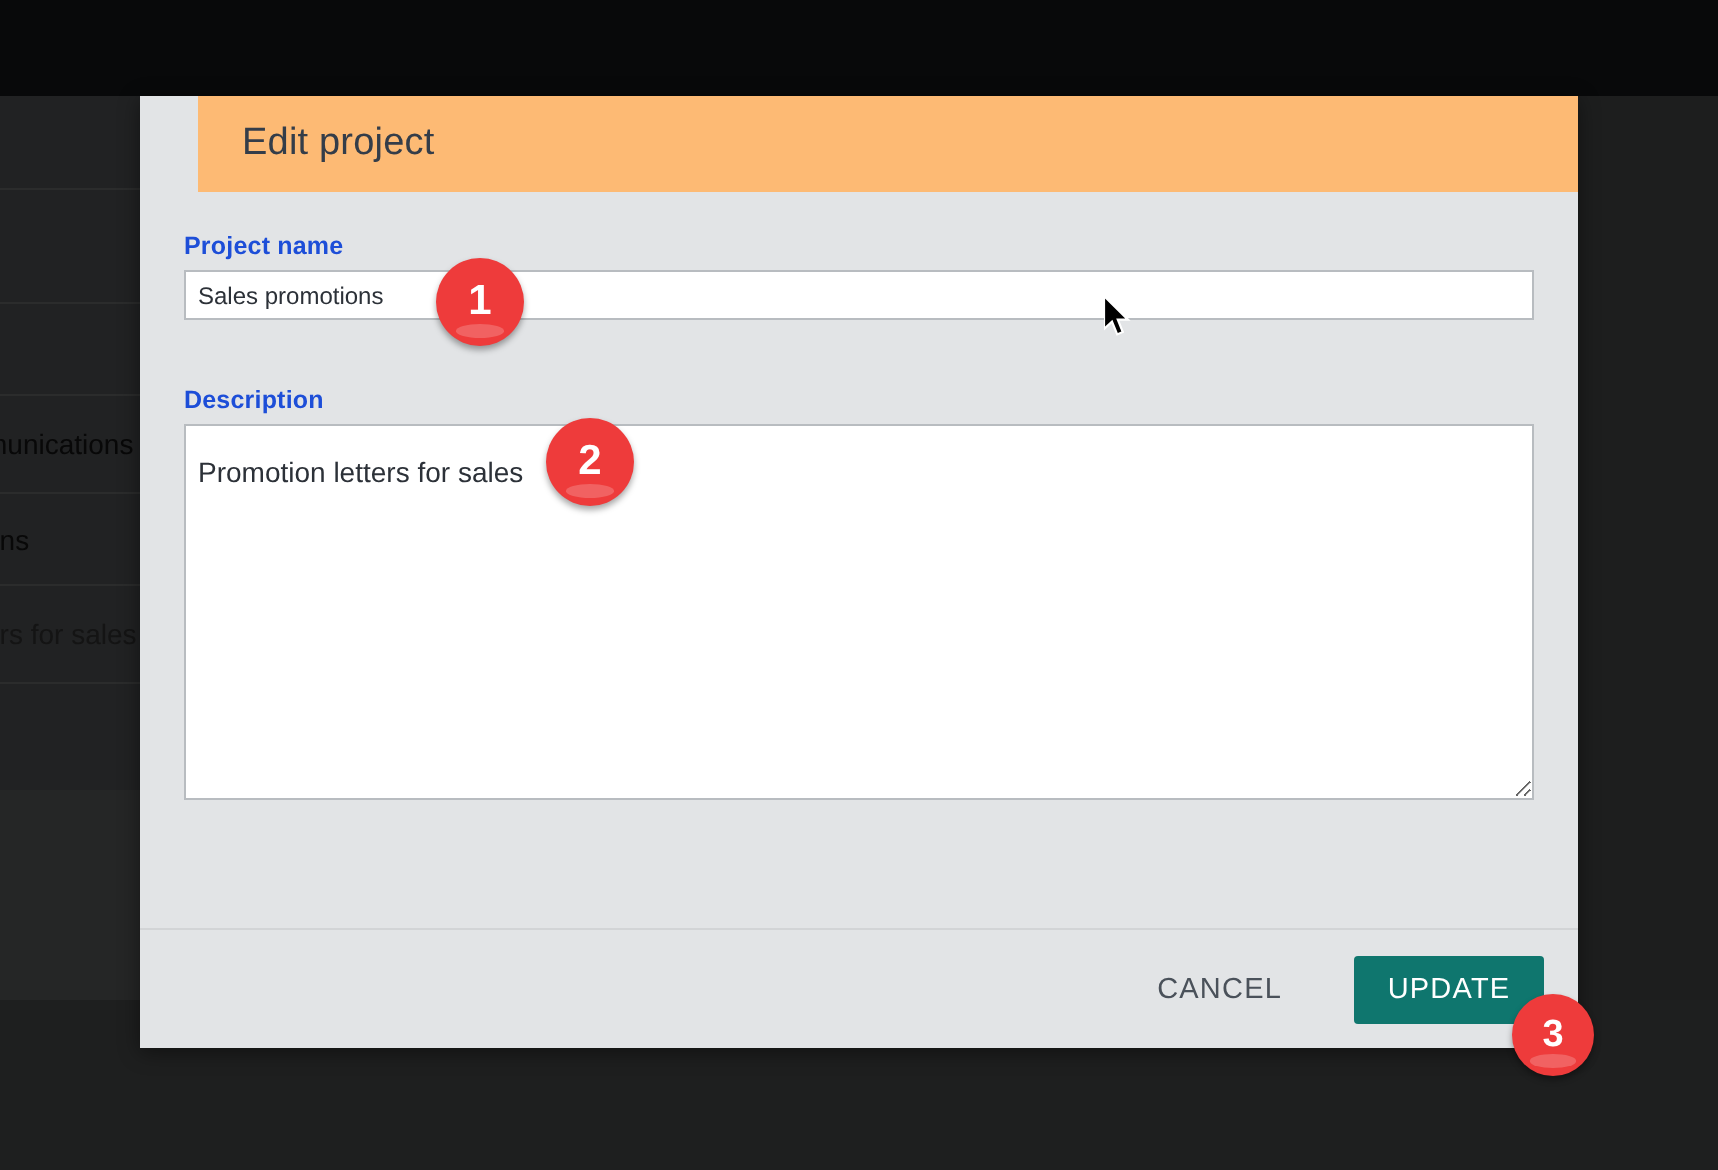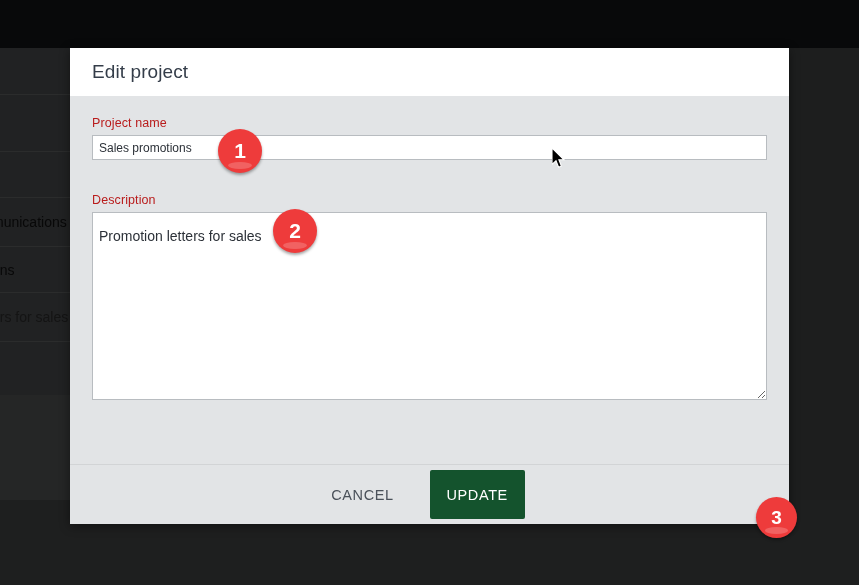--- a/index.html
+++ b/index.html
@@ -78,40 +78,41 @@
     position: absolute;
     left: 70px;
     top: 48px;
     width: 719px;
     height: 476px;
     background: #e2e4e6;
     box-shadow: 0 2px 10px rgba(0,0,0,0.45);
   }
   #modal-header {
     height: 48px;
-    background: #ffffff;
+    background: #fdba74;
     display: flex;
     align-items: center;
     padding-left: 22px;
     box-sizing: border-box;
+    margin-left: 29px;
   }
   #modal-title {
     font-size: 19px;
     color: #343d49;
     letter-spacing: 0.1px;
   }
   #modal-body {
     padding: 20px 22px 0 22px;
     box-sizing: border-box;
     height: 368px;
   }
   .field-label {
     font-size: 12.5px;
-    font-weight: normal;
-    color: #b91c1c;
+    font-weight: bold;
+    color: #1d4ed8;
     margin-bottom: 5px;
     letter-spacing: 0.1px;
   }
   .field-label.desc { margin-top: 33px; }
 
   input.text-input {
     display: block;
     width: 100%;
     height: 25px;
     box-sizing: border-box;
@@ -144,42 +145,42 @@
   #modal-footer {
     position: absolute;
     left: 0;
     bottom: 0;
     width: 719px;
     height: 60px;
     border-top: 1px solid #d2d4d6;
     box-sizing: border-box;
     display: flex;
     align-items: center;
-    justify-content: center;
+    justify-content: flex-end;
     padding-right: 17px;
   }
   #cancel-button {
     background: none;
     border: none;
     font-family: "Liberation Sans", sans-serif;
     font-size: 14.5px;
     letter-spacing: 0.6px;
     color: #4a515a;
     padding: 8px 14px;
     cursor: pointer;
   }
   #update-button {
-    background: #14532d;
+    background: #0f766e;
     border: none;
     font-family: "Liberation Sans", sans-serif;
     font-size: 14.5px;
     letter-spacing: 0.6px;
     color: #ffffff;
     width: 95px;
-    height: 49px;
+    height: 34px;
     margin-left: 22px;
     cursor: pointer;
     border-radius: 2px;
   }
 
   
   .badge {
     position: absolute;
     border-radius: 50%;
     background: #ee3b3b;

